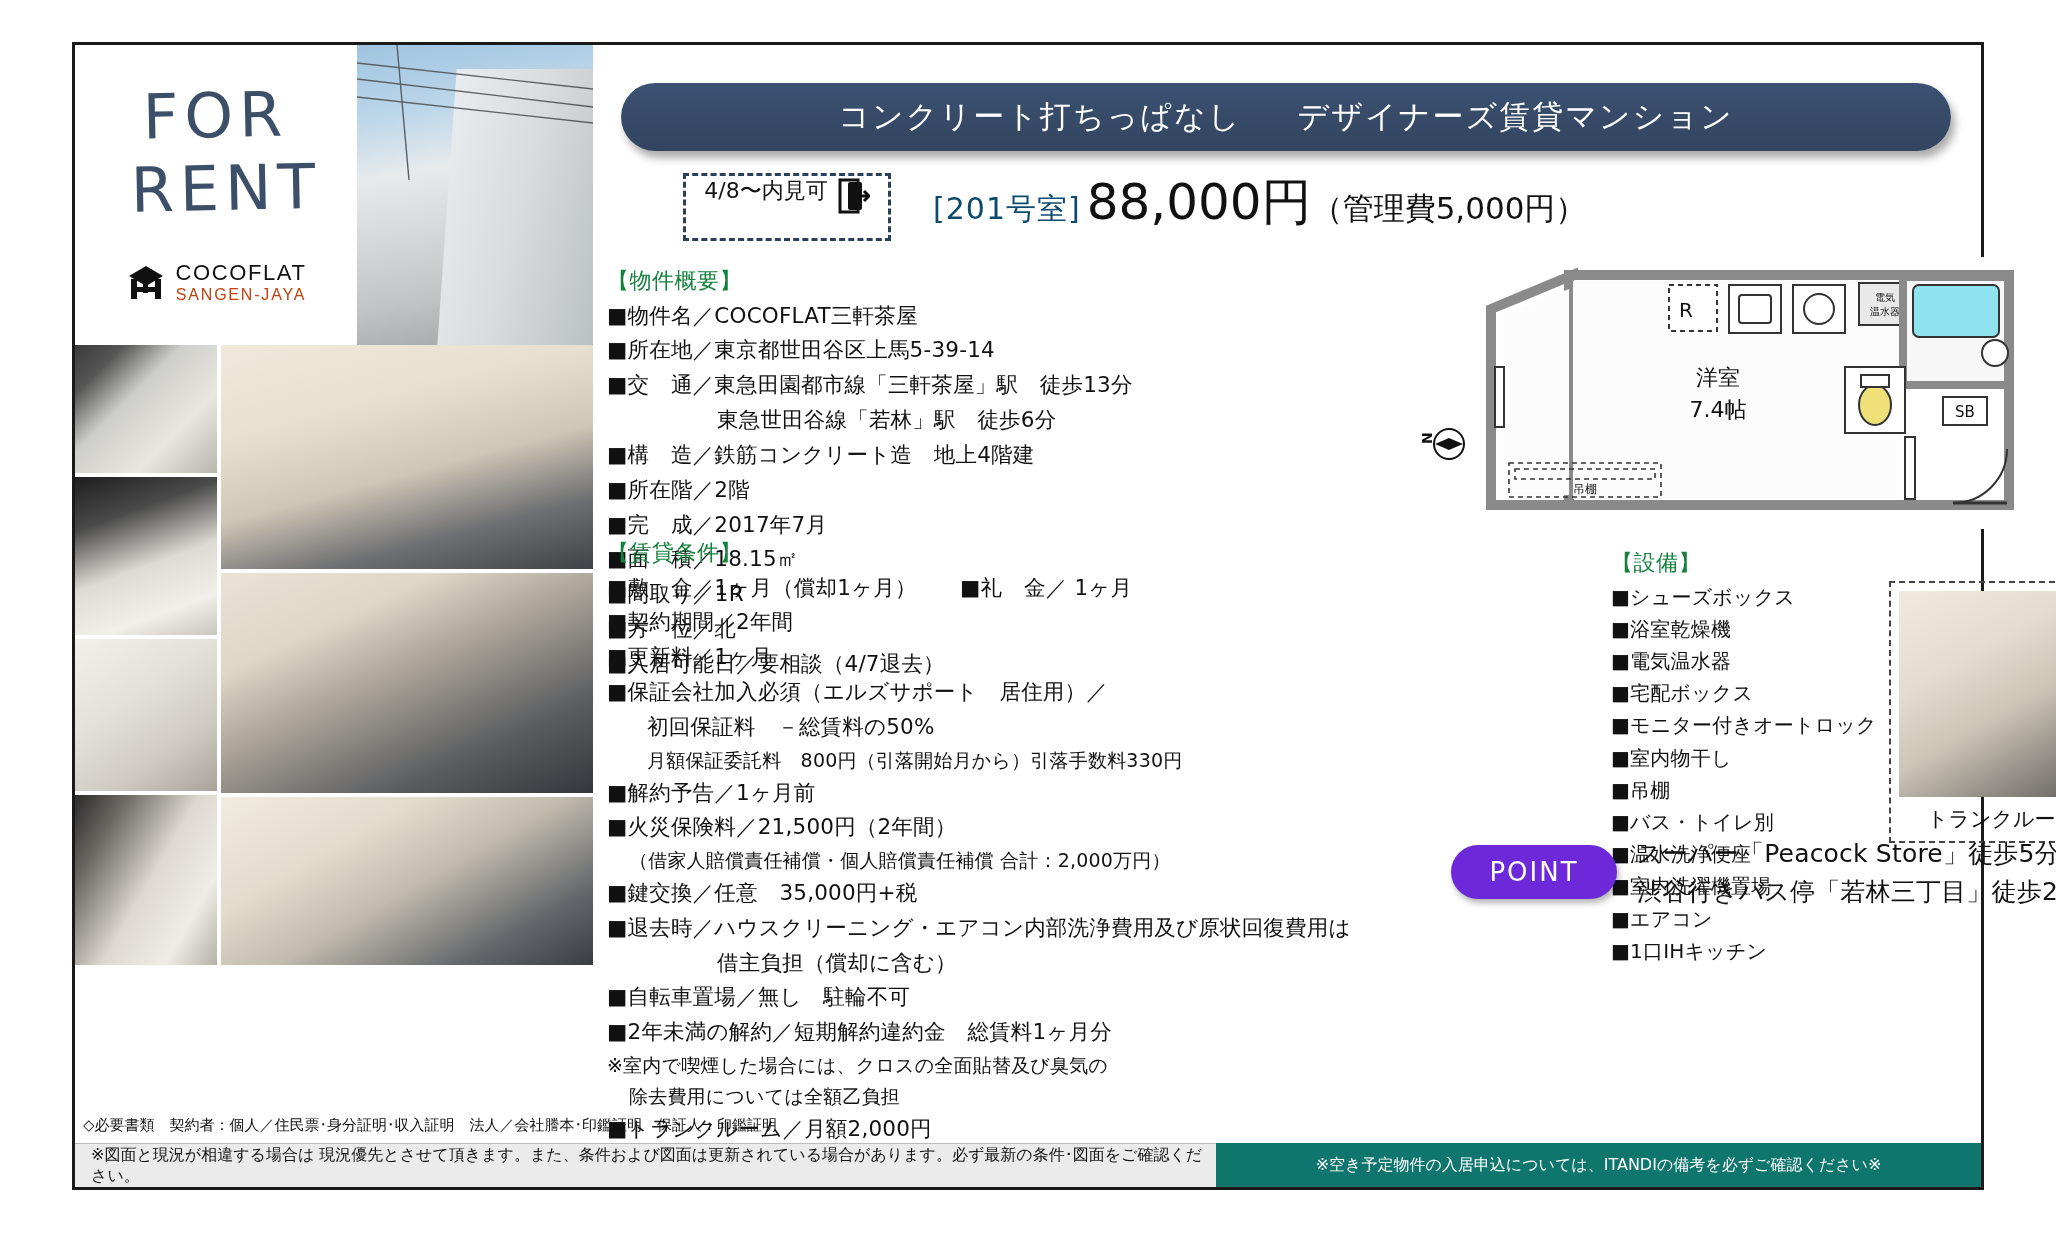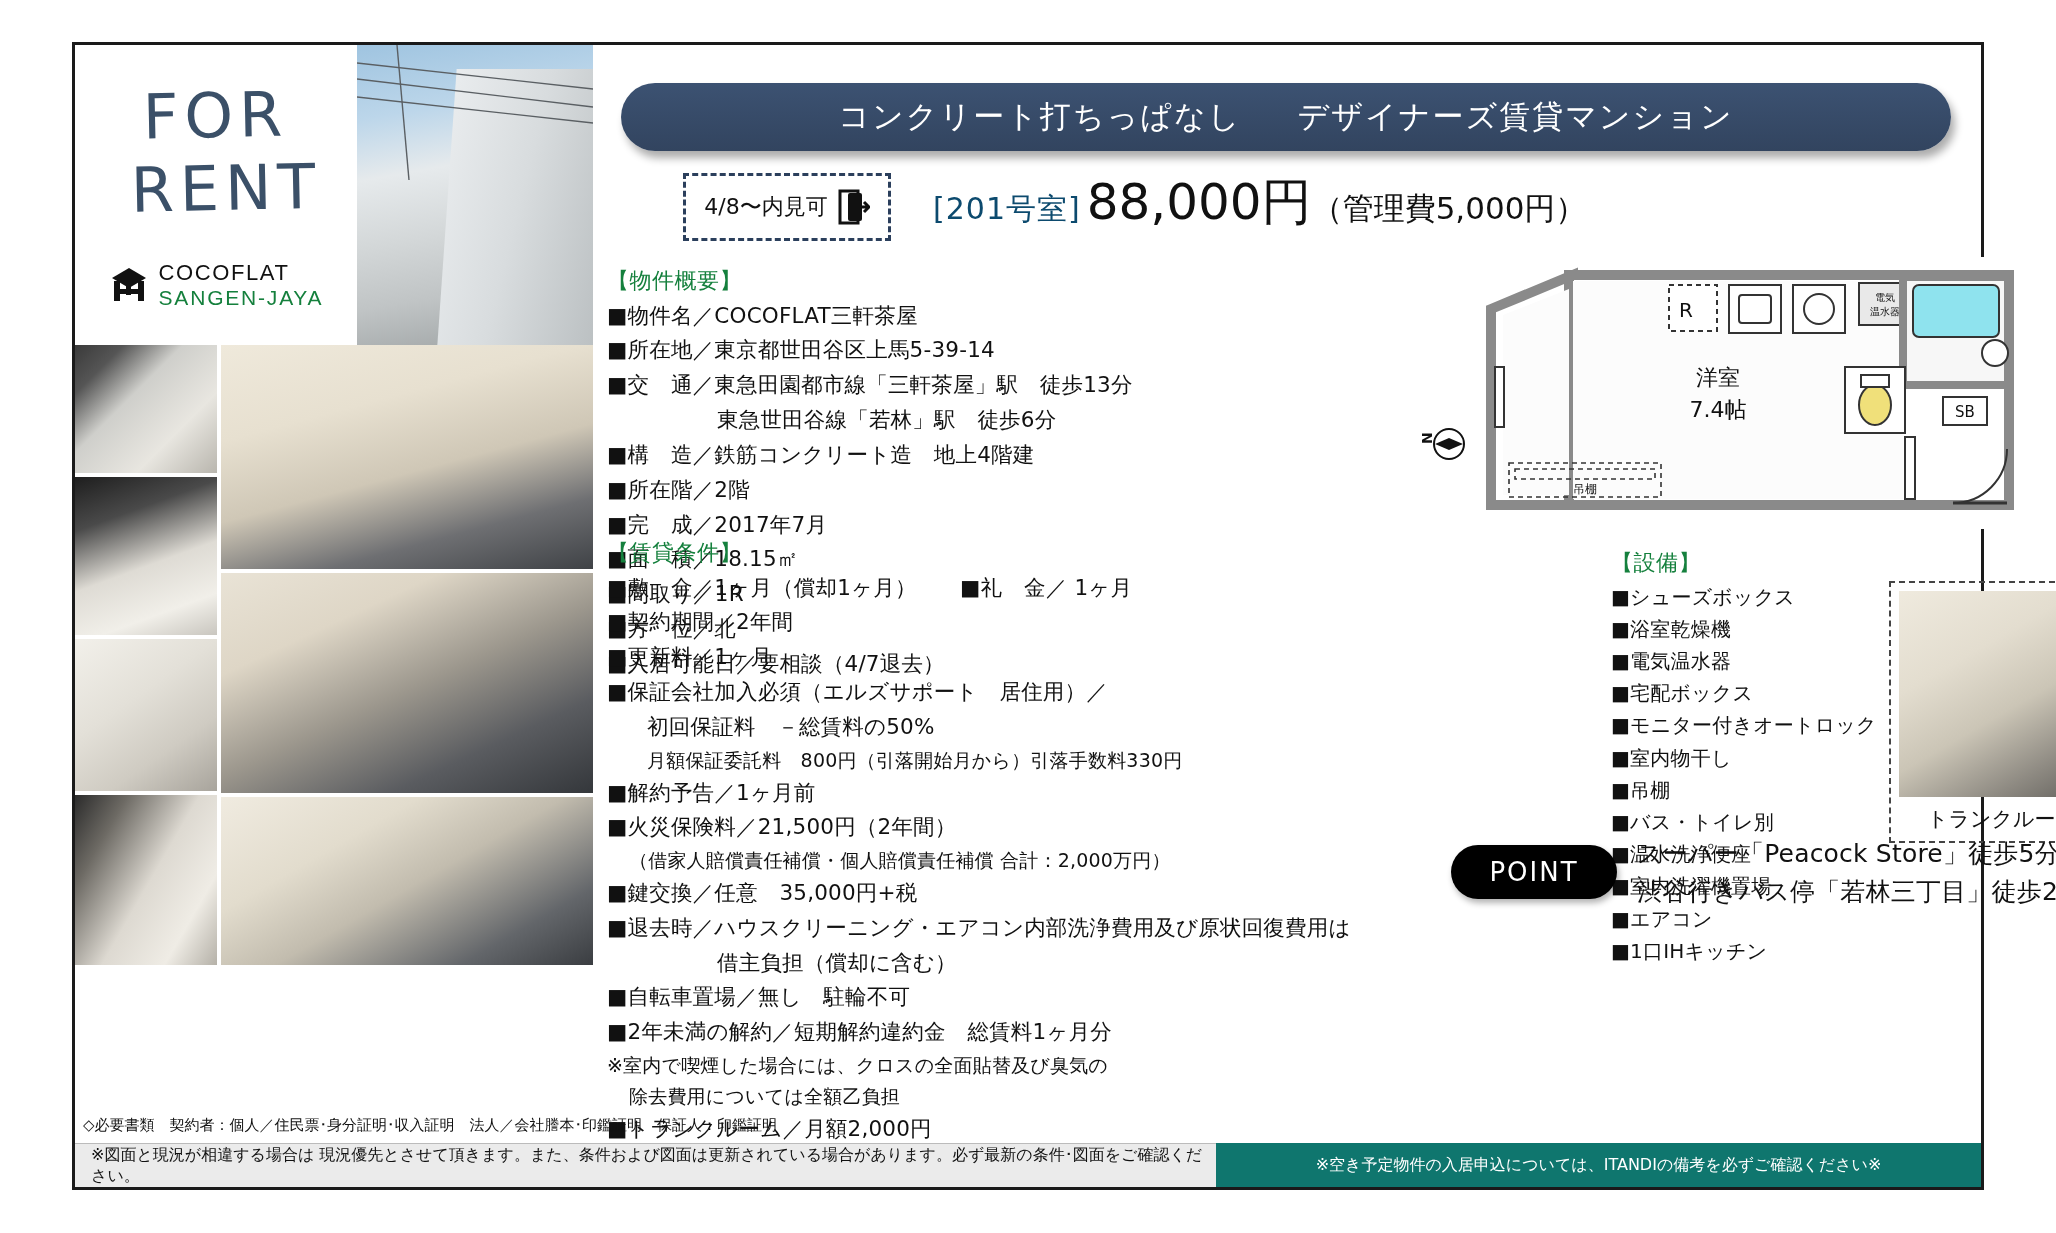--- a/index.html
+++ b/index.html
@@ -46,21 +46,21 @@
     display: flex; align-items: center; gap: 10px;
     margin-top: 36px;
   }
   .logo-mark { width: 40px; height: 40px; flex: 0 0 auto; }
   .logo-text { line-height: 1.12; }
   .logo-text .t1 {
     font-size: 22px; letter-spacing: 1.6px; color: #111;
     font-family: "Liberation Sans", sans-serif;
   }
   .logo-text .t2 {
-    font-size: 21px; letter-spacing: 1.8px; color: #15803d;
+    font-size: 16px; letter-spacing: 1.8px; color: #c2410c; text-align: center;
   }
 
   .hero-photo {
     position: absolute; left: 282px; top: 0;
     width: 236px; height: 300px;
     background: linear-gradient(170deg,#9fc4e0 0%, #bcd6ea 22%, #e6eaec 40%, #d3d7d8 60%, #c0c4c5 78%, #9ba0a1 100%);
     overflow: hidden;
   }
   .hero-photo::after {
     content: "";
@@ -110,21 +110,21 @@
   }
   .title-banner span {
     color: #fff; font-size: 31px; letter-spacing: 2px;
     font-family: "DejaVu Sans", sans-serif;
   }
 
   .viewing-box {
     position: absolute; left: 90px; top: 128px;
     width: 208px; height: 68px;
     border: 3px dashed #2b3f5c;
-    display: flex; align-items: center; justify-content: center;
+    display: flex; align-items: flex-start; justify-content: center;
     gap: 8px;
   }
   .viewing-box .vtxt { font-size: 22px; color: #111; font-family: "DejaVu Sans", sans-serif; }
   .door-icon { width: 34px; height: 40px; }
 
   .price-row {
     position: absolute; left: 340px; top: 124px;
     display: flex; align-items: baseline;
   }
   .room-no { font-size: 30px; color: #0c4a6e; font-family: "DejaVu Sans", sans-serif; letter-spacing: 1px; }
@@ -176,21 +176,21 @@
   }
   .trunk-label {
     text-align: center; font-size: 21px; color: #111;
     font-family: "DejaVu Sans", sans-serif; margin-top: 8px;
   }
 
   
   .point-badge {
     position: absolute; left: 858px; top: 800px;
     width: 166px; height: 54px;
-    background: #000000; border-radius: 27px;
+    background: #6d28d9; border-radius: 27px;
     display: flex; align-items: center; justify-content: center;
     box-shadow: 2px 4px 6px rgba(0,0,0,0.3);
   }
   .point-badge span {
     color: #fff; font-size: 26px; letter-spacing: 2px;
     font-family: "DejaVu Sans", sans-serif;
   }
   .nearby { position: absolute; left: 1044px; top: 790px; }
   .nearby .li { font-size: 25px; line-height: 1.5; }
 

